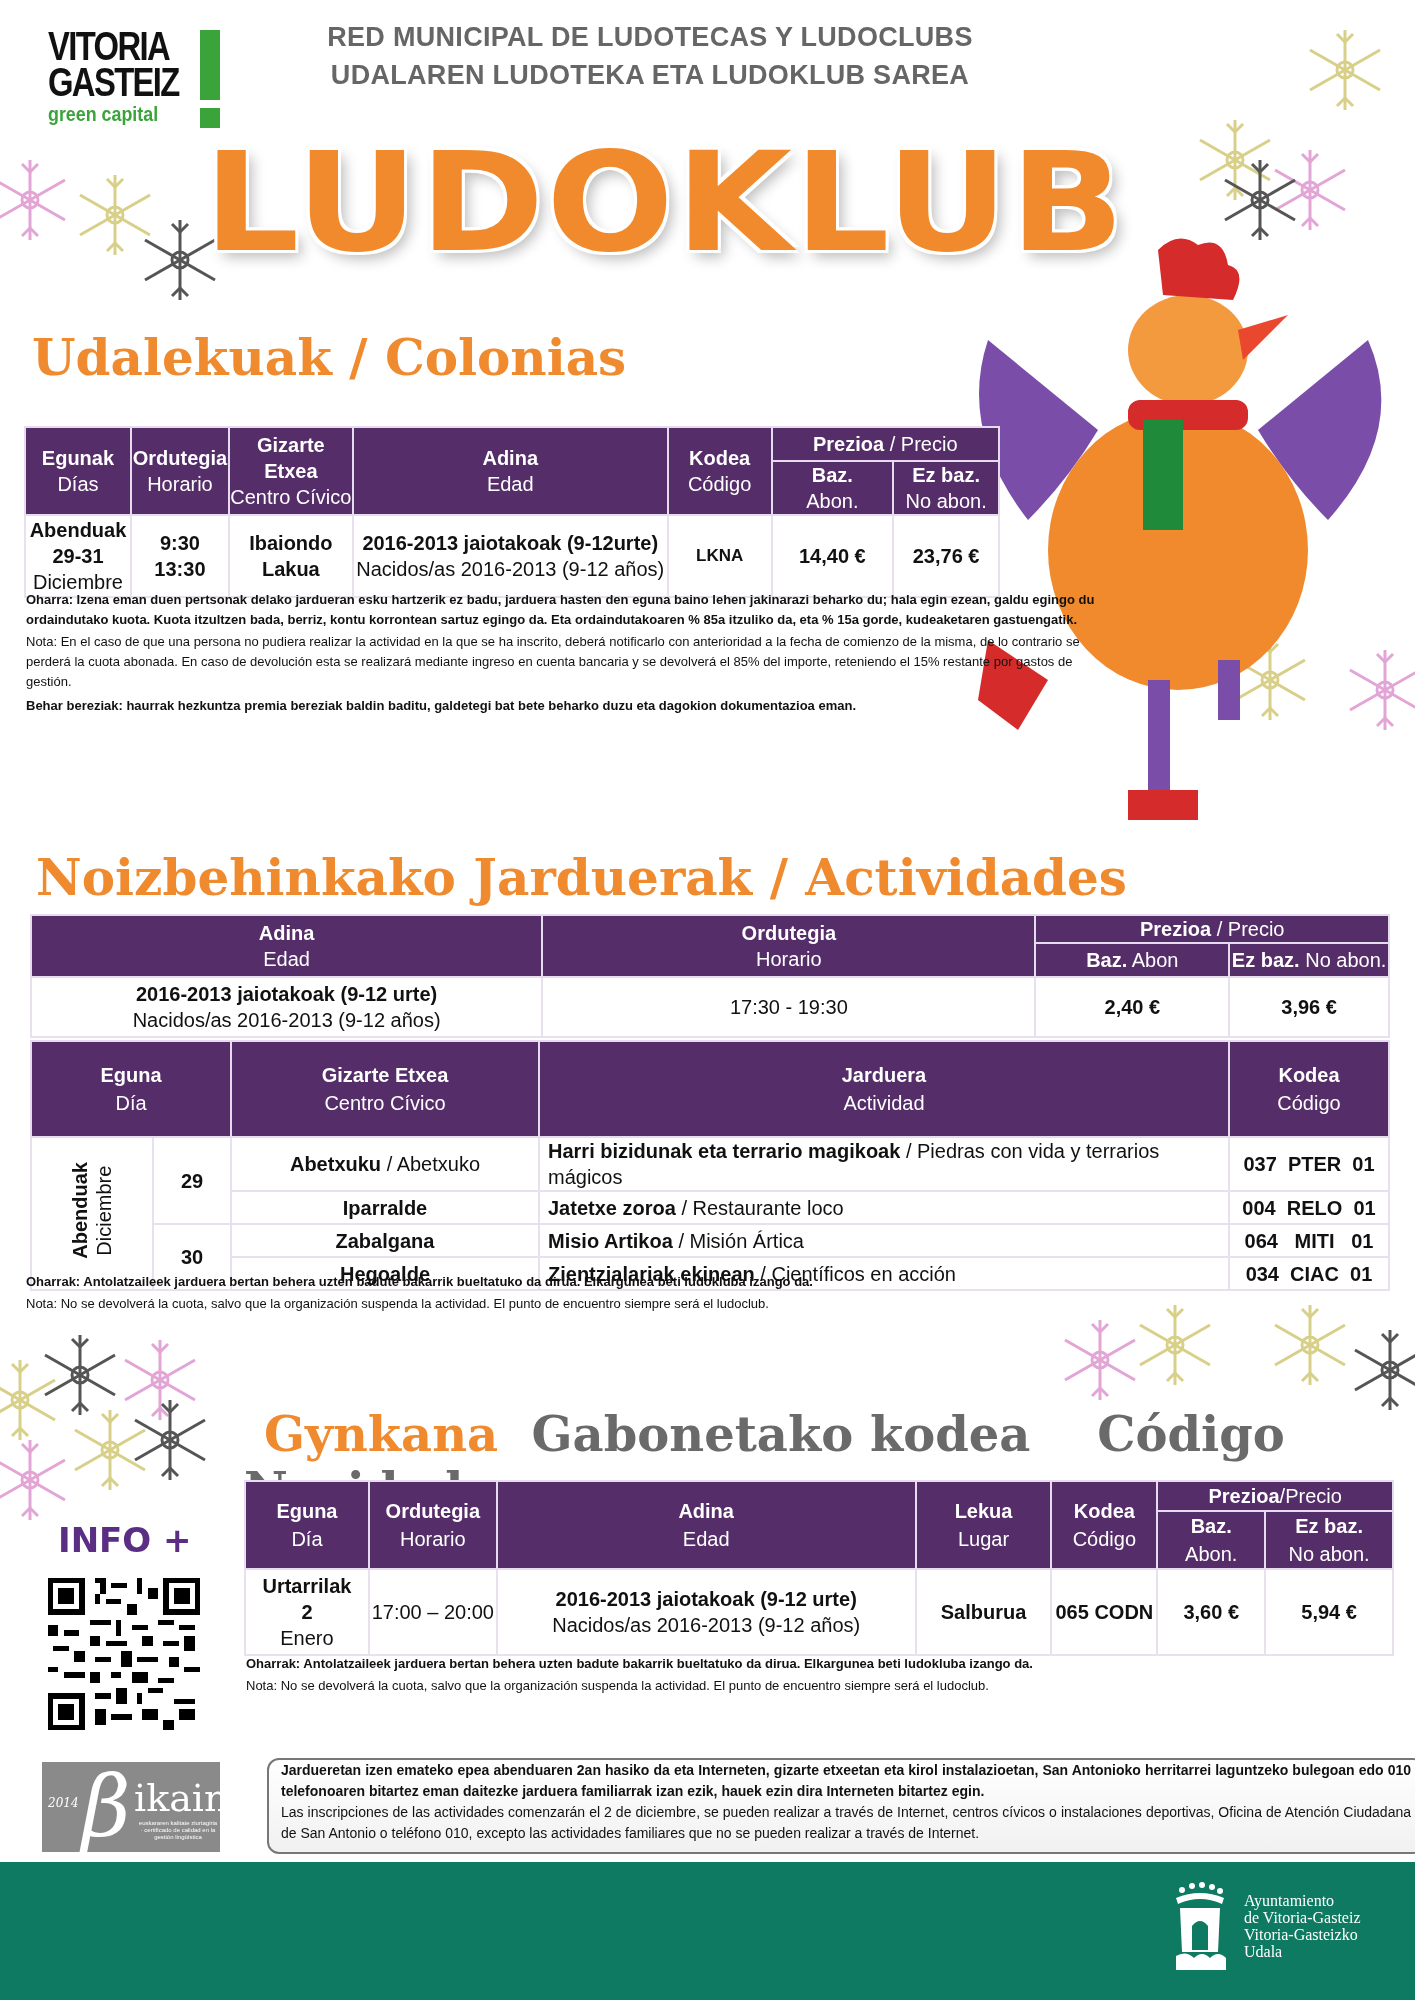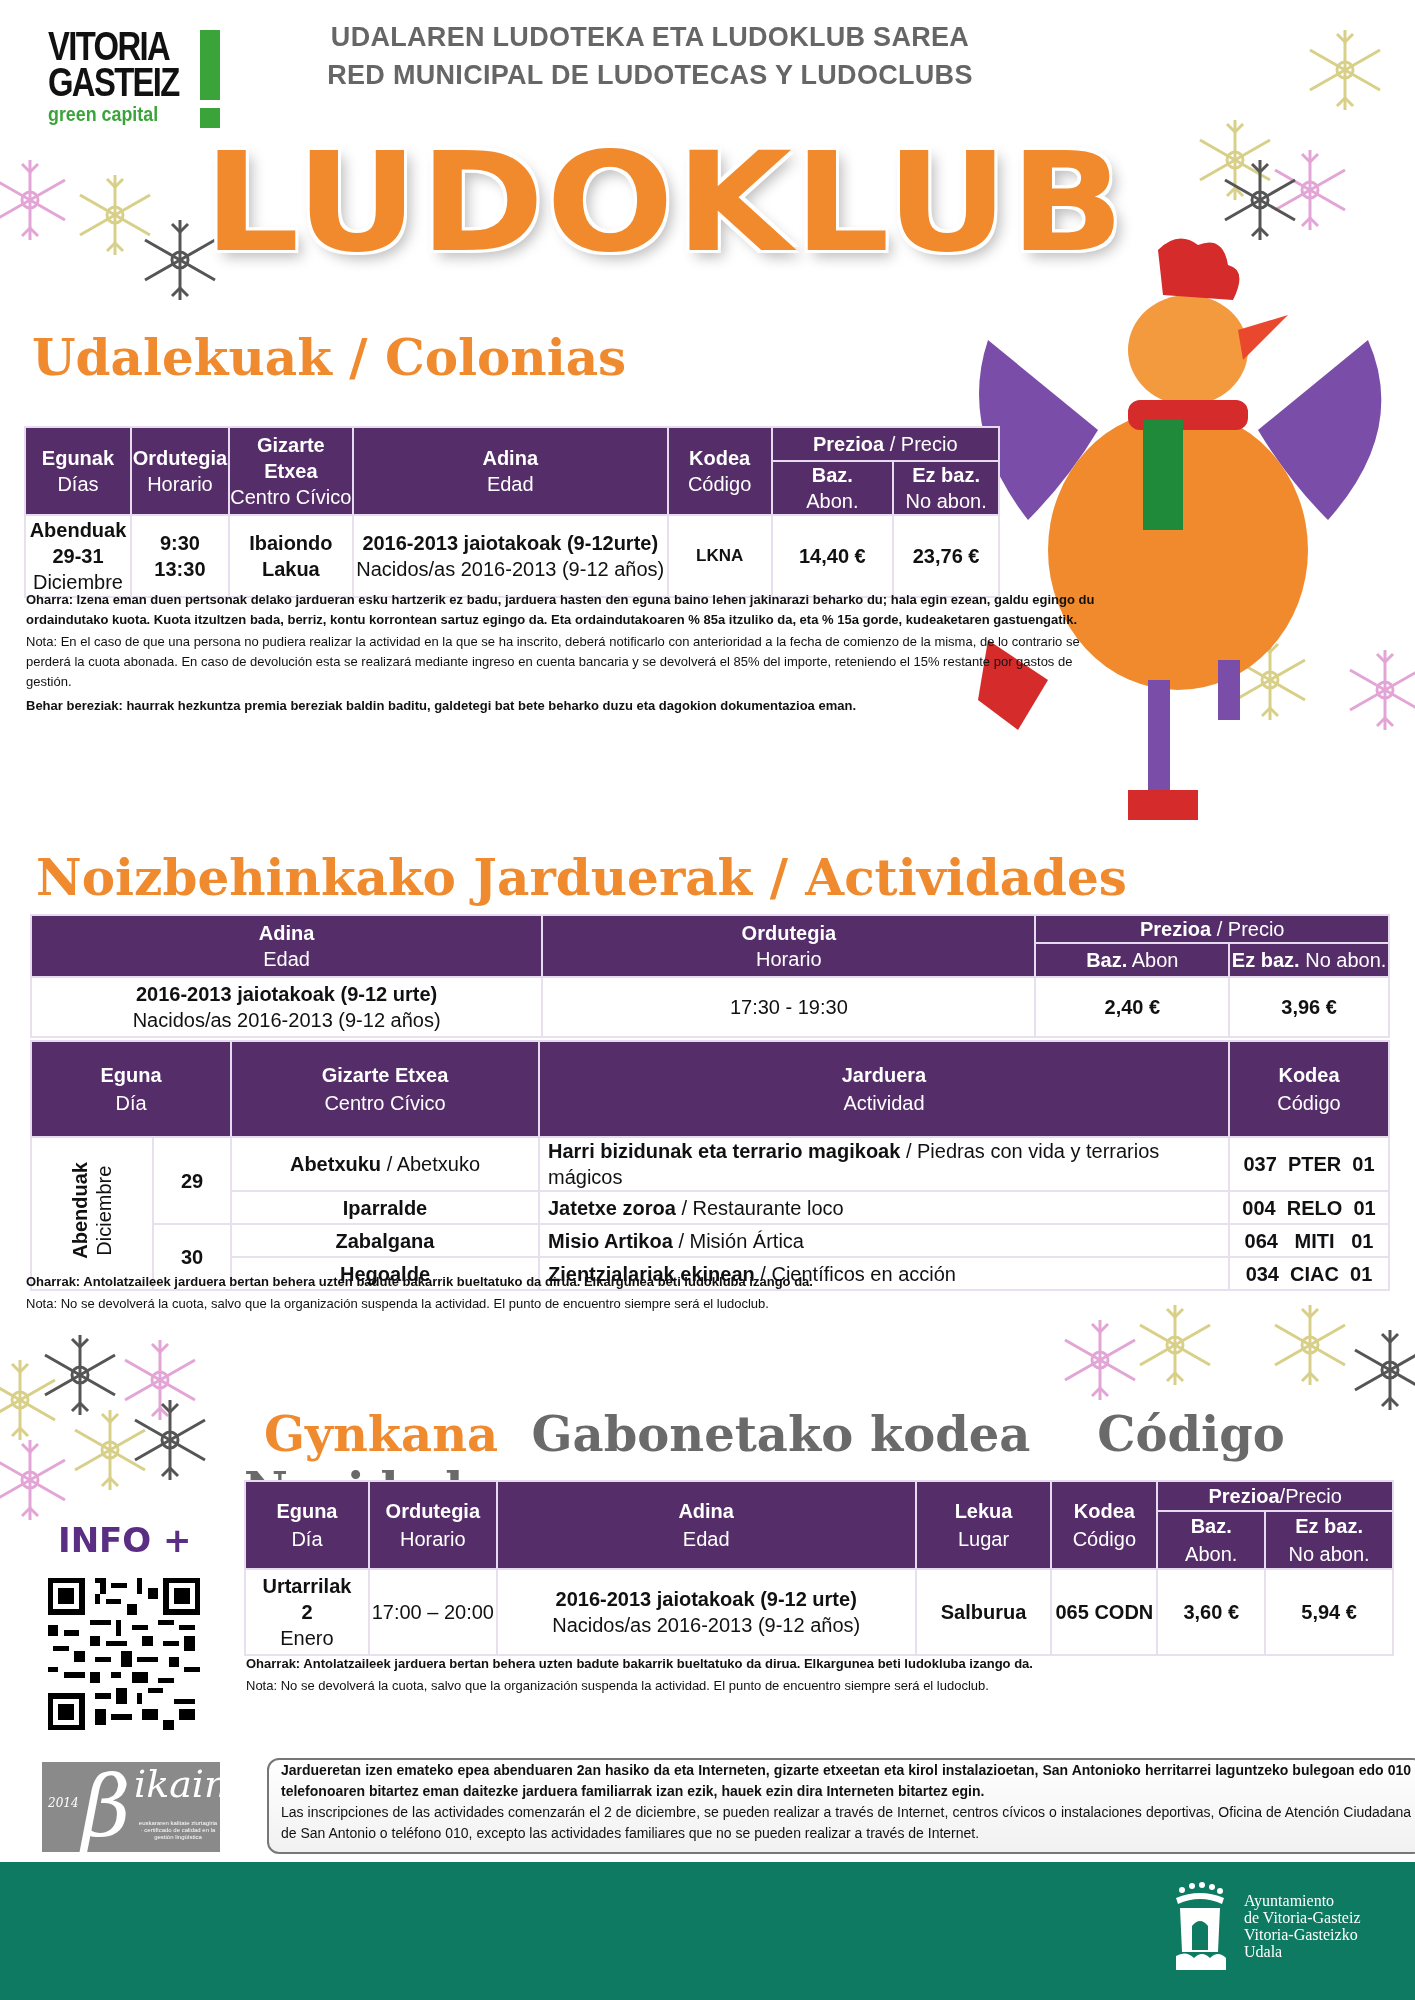--- a/index.html
+++ b/index.html
@@ -54,21 +54,21 @@
   .qr { left: 48px; top: 1578px; width: 152px; height: 152px; background: #fff; }
 
   .t4 { left: 244px; top: 1480px; width: 1150px; font-size: 20px; }
   .t4 th { line-height: 28px; }
   .t4 td { height: 86px; font-size: 20px; line-height: 26px; }
   .n3 { left: 246px; top: 1654px; width: 1150px; }
 
   .bikain { left: 42px; top: 1762px; width: 178px; height: 90px; background: #8a8a8a; color: #fff; }
   .bikain .yr { position: absolute; left: 6px; top: 34px; font-family: "DejaVu Serif", serif; font-style: italic; font-size: 12px; }
   .bikain .beta { position: absolute; left: 40px; top: -6px; font-family: "DejaVu Serif", serif; font-style: italic; font-size: 84px; line-height: 100px; }
-  .bikain .word { position: absolute; left: 92px; top: 0; font-family: "DejaVu Serif", serif; font-size: 38px; font-style: italic; }
+  .bikain .word { position: absolute; left: 92px; top: 14px; font-family: "DejaVu Serif", serif; font-size: 38px; }
   .bikain .sub { position: absolute; left: 96px; top: 58px; font-size: 6px; line-height: 7px; width: 80px; text-align: center; }
 
   .infobox { left: 234px; top: 1758px; width: 1158px; height: 96px; border: 2px solid #777; border-radius: 12px; background: linear-gradient(#fff, #f1f1f1); padding: 0 12px; font-size: 14px; line-height: 21px; text-align: justify; margin-left: 33px; }
   .infobox .bold { font-weight: 700; }
 
   .footer { left: 0; top: 1862px; width: 1415px; height: 138px; background: #0e7a61; }
   .ayto { left: 1172px; top: 1882px; width: 230px; height: 100px; }
   .ayto .crest { position: absolute; left: 0; top: 0; width: 56px; height: 96px; }
   .ayto .txt { position: absolute; left: 72px; top: 10px; color: #fff; font-size: 16px; line-height: 17px; font-family: Liberation Serif, serif; }
 
@@ -115,22 +115,22 @@
 </svg>
 
 <div class="abs logo">
   <div class="l1">VITORIA</div>
   <div class="l2">GASTEIZ</div>
   <div class="l3">green capital</div>
   <div class="bang"></div>
   <div class="dot"></div>
 </div>
 <div class="abs org-title">
+  <div>RED MUNICIPAL DE LUDOTECAS Y LUDOCLUBS</div>
   <div>UDALAREN LUDOTEKA ETA LUDOKLUB SAREA</div>
-  <div>RED MUNICIPAL DE LUDOTECAS Y LUDOCLUBS</div>
 </div>
 <div class="abs big-title">LUDOKLUB</div>
 
 <svg class="abs mascot" viewBox="0 0 460 600">
   <path d="M40 110 Q10 200 80 290 Q120 250 150 200 Z" fill="#7a4ea8"></path>
   <path d="M420 110 Q460 200 380 290 Q340 250 310 200 Z" fill="#7a4ea8"></path>
   <ellipse cx="230" cy="320" rx="130" ry="140" fill="#f08a2c"></ellipse>
   <ellipse cx="240" cy="120" rx="60" ry="55" fill="#f39a3e"></ellipse>
   <path d="M210 20 Q230 0 250 15 Q275 5 280 35 Q300 40 285 70 L215 65 Z" fill="#d52b2b"></path>
   <path d="M290 100 L340 85 L295 130 Z" fill="#e9472e"></path>

